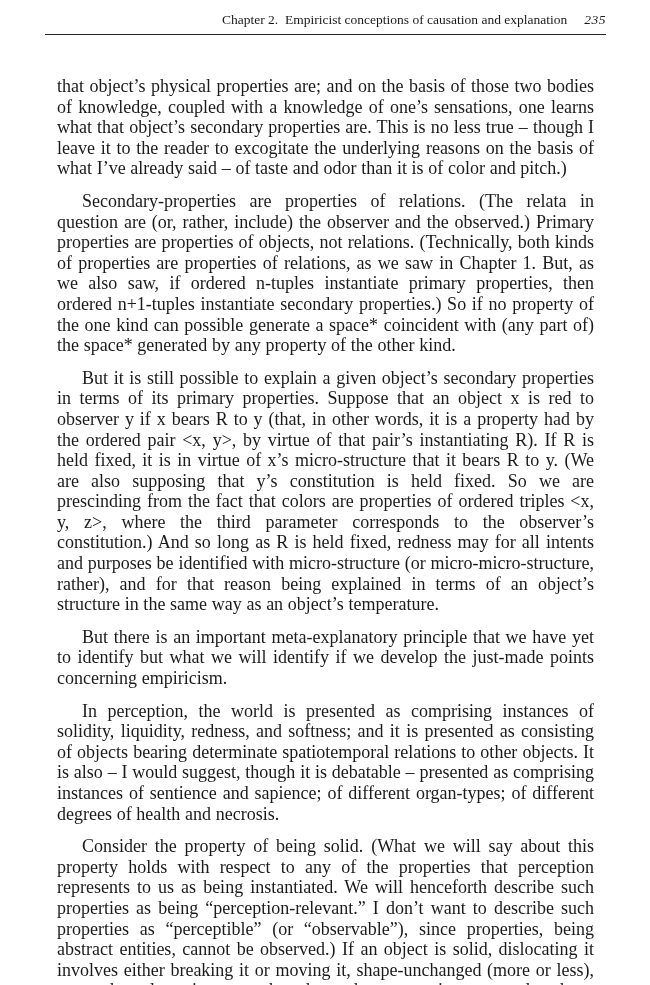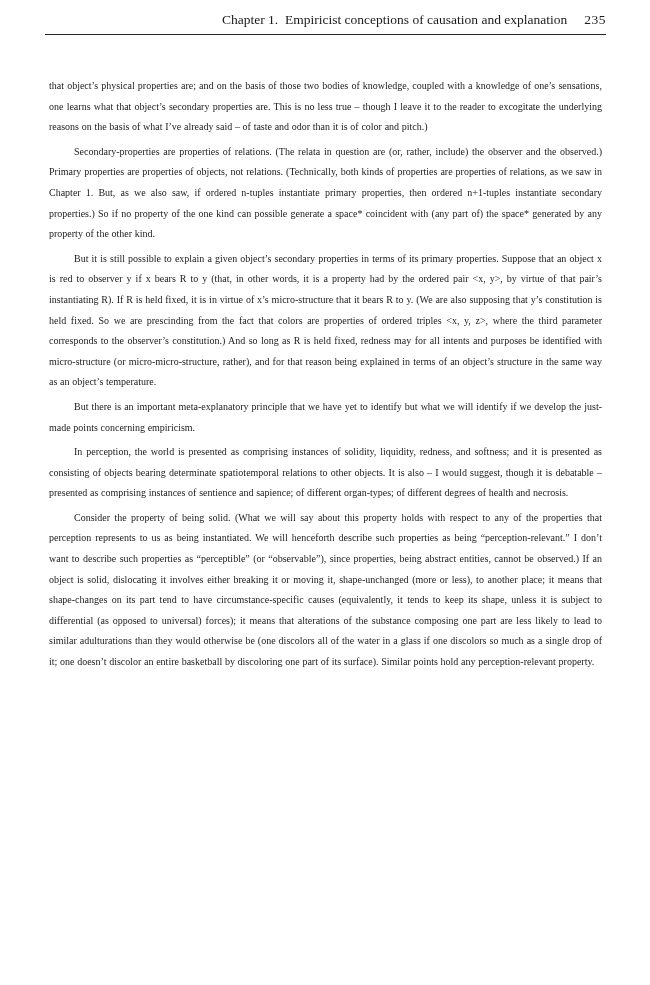--- a/index.html
+++ b/index.html
@@ -29,43 +29,44 @@
     line-height: 16px;
     border-bottom: 1.3px solid #252525;
     padding-bottom: 6px;
   }
   .rh-title {
     white-space: pre;
   }
   .rh-page {
     margin-left: 17px;
     letter-spacing: 0.5px;
+    font-style: italic;
   }
   .body-text {
     margin-top: 41px;
   }
   .para {
-    margin: 4px;
-    font-size: 10px;
+    margin: 12px;
+    font-size: 18px;
     line-height: 20.6px;
     text-align: justify;
     hyphens: auto;
     -webkit-hyphens: auto;
     word-spacing: 0.2px;
   }
   .para.indent {
     text-indent: 25px;
   }
 </style>
 </head>
 <body>
 
 <div class="page">
   <div class="running-head">
-    <span class="rh-title">Chapter 1. Empiricist conceptions of causation and explanation</span>
+    <span class="rh-title">Chapter 2. Empiricist conceptions of causation and explanation</span>
     <span class="rh-page">235</span>
   </div>
   <div class="body-text" id="body-text">
       <p class="para">that object’s physical properties are; and on the basis of those two bodies of knowledge, coupled with a knowledge of one’s sensations, one learns what that object’s secondary properties are. This is no less true – though I leave it to the reader to excogitate the underlying reasons on the basis of what I’ve already said – of taste and odor than it is of color and pitch.)</p>
       <p class="para indent">Secondary-properties are properties of relations. (The relata in question are (or, rather, include) the observer and the observed.) Primary properties are properties of objects, not relations. (Technically, both kinds of properties are properties of relations, as we saw in Chapter 1. But, as we also saw, if ordered n-tuples instantiate primary properties, then ordered n+1-tuples instantiate secondary properties.) So if no property of the one kind can possible generate a space* coincident with (any part of) the space* generated by any property of the other kind.</p>
       <p class="para indent">But it is still possible to explain a given object’s secondary properties in terms of its primary properties. Suppose that an object x is red to observer y if x bears R to y (that, in other words, it is a property had by the ordered pair &lt;x, y&gt;, by virtue of that pair’s instantiating R). If R is held fixed, it is in virtue of x’s micro-structure that it bears R to y. (We are also supposing that y’s constitution is held fixed. So we are prescinding from the fact that colors are properties of ordered triples &lt;x, y, z&gt;, where the third parameter corresponds to the observer’s constitution.) And so long as R is held fixed, redness may for all intents and purposes be identified with micro-structure (or micro-micro-structure, rather), and for that reason being explained in terms of an object’s structure in the same way as an object’s temperature.</p>
       <p class="para indent">But there is an important meta-explanatory principle that we have yet to identify but what we will identify if we develop the just-made points concerning empiricism.</p>
       <p class="para indent">In perception, the world is presented as comprising instances of solidity, liquidity, redness, and softness; and it is presented as consisting of objects bearing determinate spatiotemporal relations to other objects. It is also – I would suggest, though it is debatable – presented as comprising instances of sentience and sapience; of different organ-types; of different degrees of health and necrosis.</p>
       <p class="para indent">Consider the property of being solid. (What we will say about this property holds with respect to any of the properties that perception represents to us as being instantiated. We will henceforth describe such properties as being “perception-relevant.” I don’t want to describe such properties as “perceptible” (or “observable”), since properties, being abstract entities, cannot be observed.) If an object is solid, dislocating it involves either breaking it or moving it, shape-unchanged (more or less), to another place; it means that shape-changes on its part tend to have circumstance-specific causes (equivalently, it tends to keep its shape, unless it is subject to differential (as opposed to universal) forces); it means that alterations of the substance composing one part are less likely to lead to similar adulturations than they would otherwise be (one discolors all of the water in a glass if one discolors so much as a single drop of it; one doesn’t discolor an entire basketball by discoloring one part of its surface). Similar points hold any perception-relevant property.</p>
     </div>

